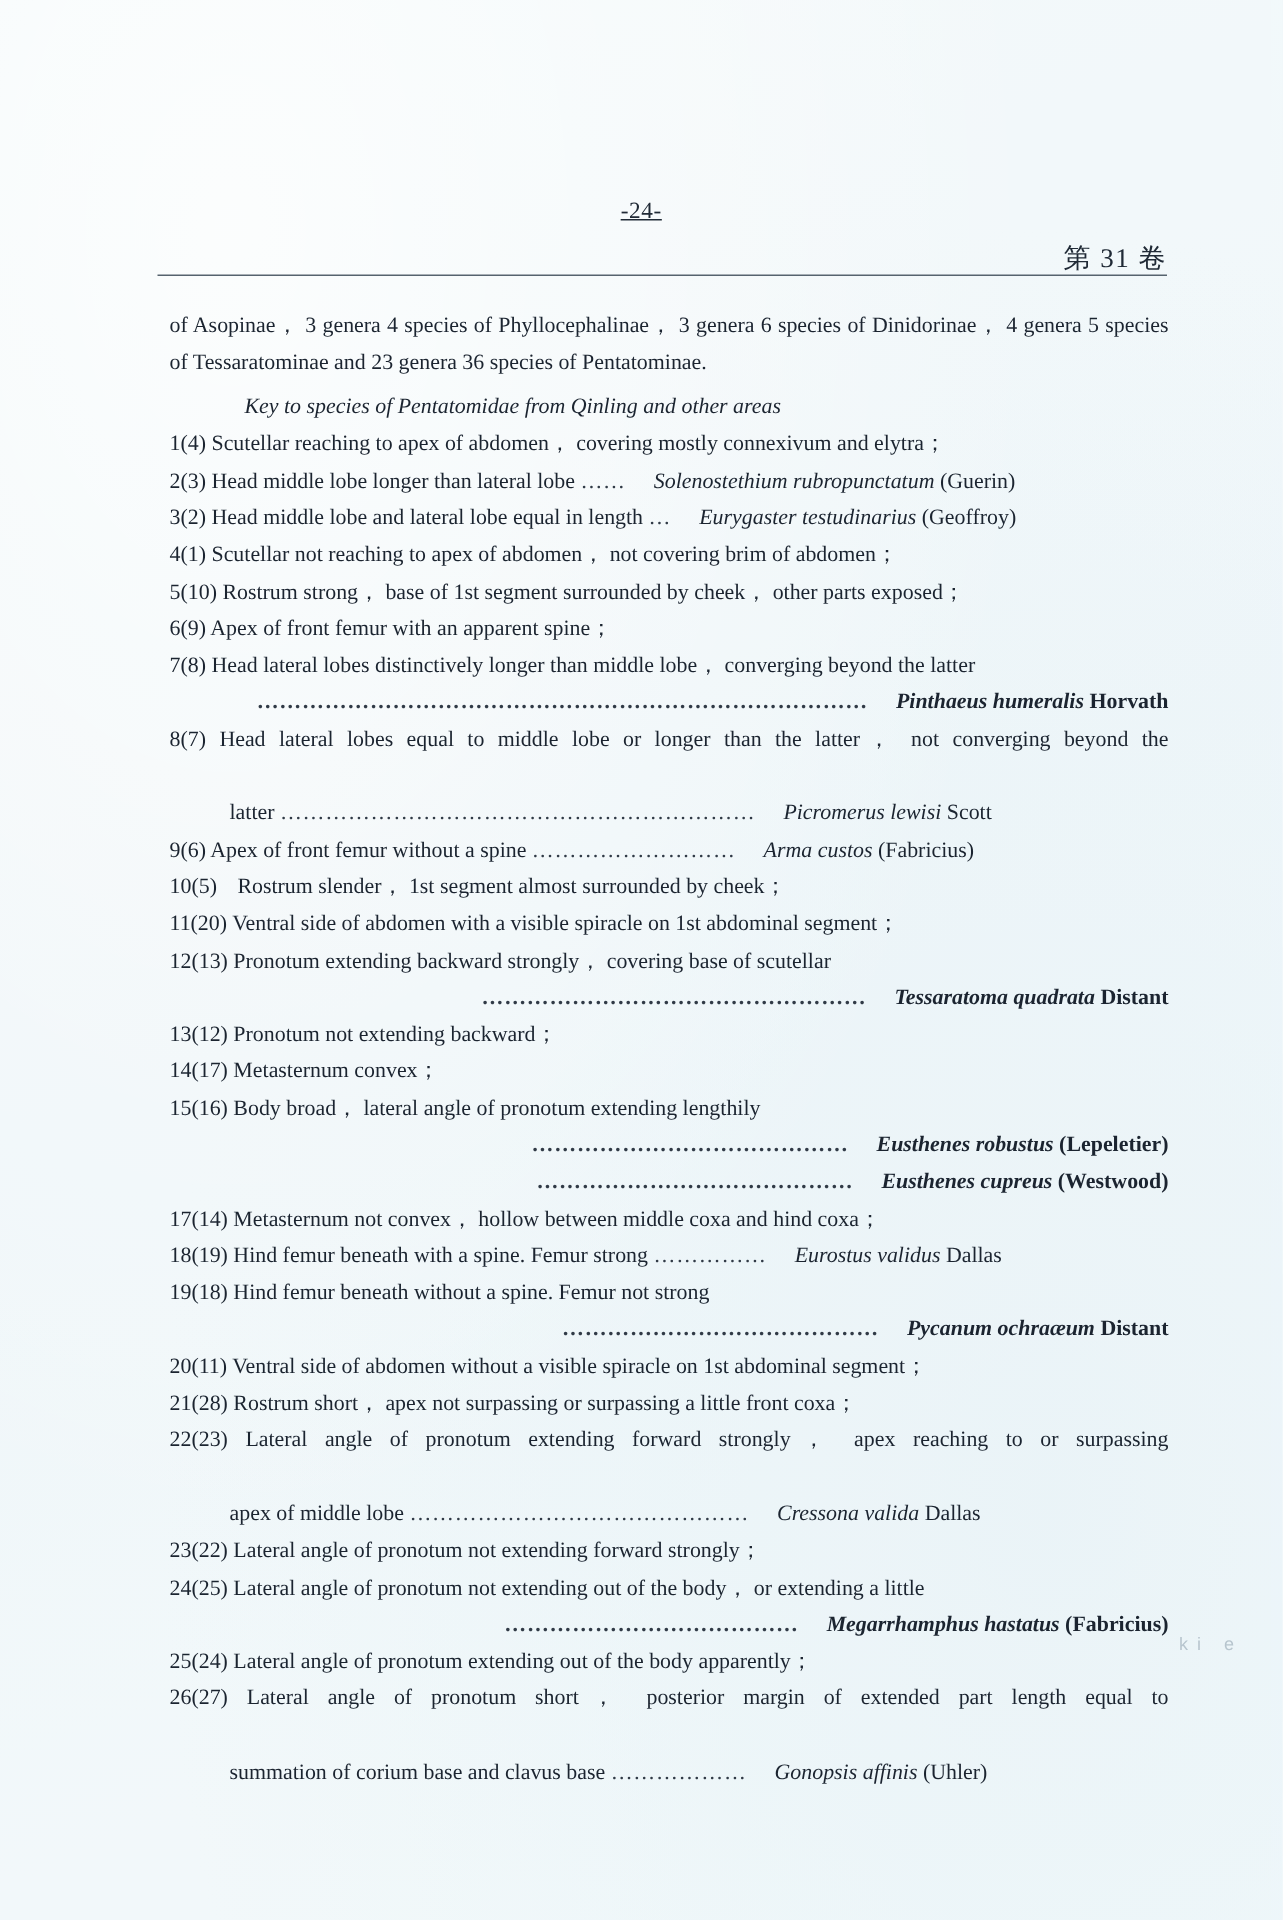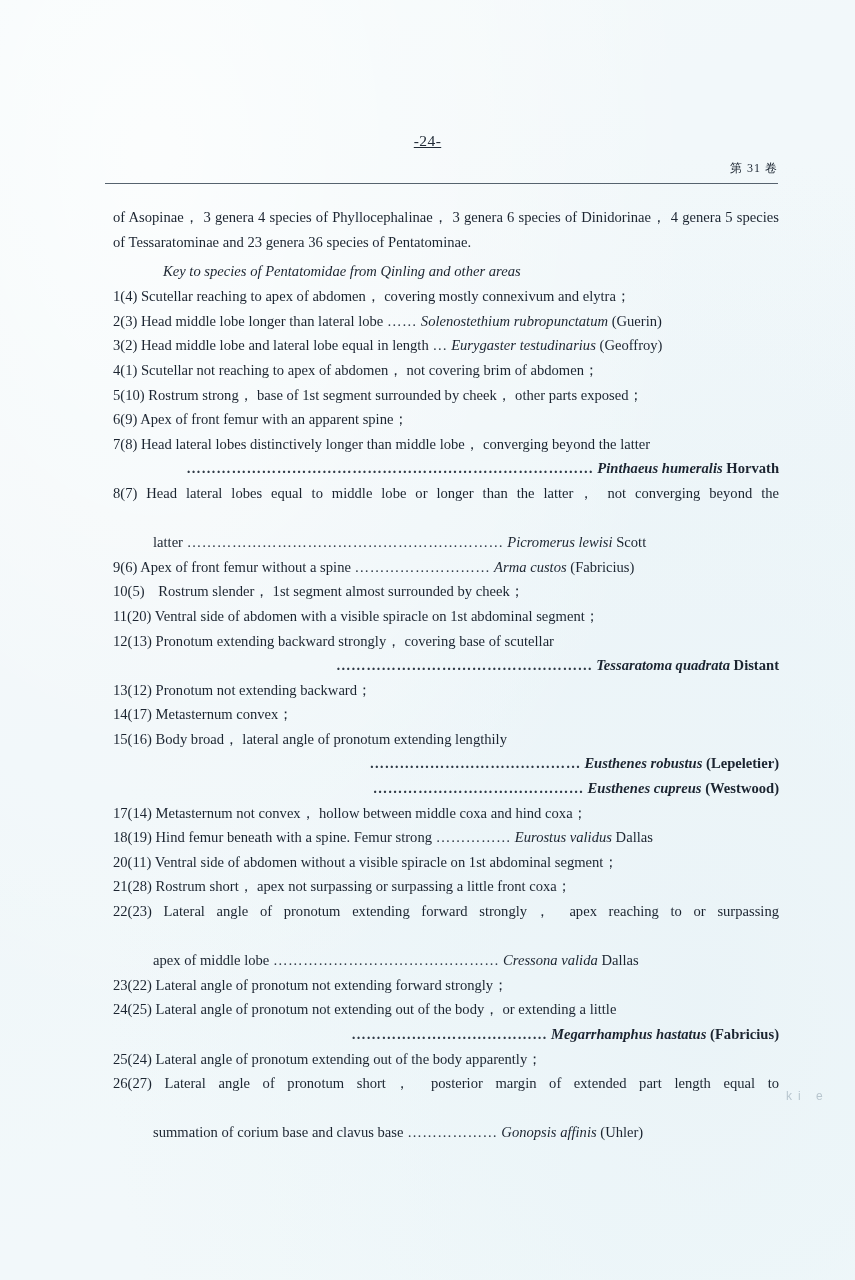--- a/index.html
+++ b/index.html
@@ -43,21 +43,21 @@
     text-align: center;
     font-size: 15.5px;
     letter-spacing: .4px;
     color: #202a36;
     text-decoration: underline;
   }
   .volume {
     position: absolute;
     top: 160px;
     right: 77px;
-    font-size: 12px;
+    font-size: 18px;
     letter-spacing: 1px;
     color: #202a36;
   }
   .head-rule {
     position: absolute;
     top: 183px;
     left: 105px;
     width: 673px;
     height: 0;
     border-top: 1.4px solid #56636e;
@@ -118,20 +118,21 @@
     width: 100%;
   }
 
   .sp {
     display: inline-block;
     width: 10px;
   }
 
   i.taxon {
     font-style: italic;
+    margin-left: 15px;
   }
 
   .auth {
     font-style: normal;
   }
 
   .dots {
     letter-spacing: .5px;
     color: #303a46;
   }
@@ -179,20 +180,21 @@
         <li class="couplet"><span class="lead-line"><span>9(6)</span> <span>Apex of front femur without a spine</span> <span class="dots">………………………</span> <i class="taxon">Arma custos</i> <span class="auth">(Fabricius)</span></span></li>
         <li class="couplet"><span class="lead-line"><span>10(5)</span> <span class="sp"></span><span>Rostrum slender， 1st segment almost surrounded by cheek；</span></span></li>
         <li class="couplet"><span class="lead-line"><span>11(20)</span> <span>Ventral side of abdomen with a visible spiracle on 1st abdominal segment；</span></span></li>
         <li class="couplet"><span class="lead-line"><span>12(13)</span> <span>Pronotum extending backward strongly， covering base of scutellar</span></span><span class="cont-right"><span class="dots">……………………………………………</span> <i class="taxon">Tessaratoma quadrata</i> <span class="auth">Distant</span></span></li>
         <li class="couplet"><span class="lead-line"><span>13(12)</span> <span>Pronotum not extending backward；</span></span></li>
         <li class="couplet"><span class="lead-line"><span>14(17)</span> <span>Metasternum convex；</span></span></li>
         <li class="couplet"><span class="lead-line"><span>15(16)</span> <span>Body broad， lateral angle of pronotum extending lengthily</span></span><span class="cont-right"><span class="dots">……………………………………</span> <i class="taxon">Eusthenes robustus</i> <span class="auth">(Lepeletier)</span></span></li>
         <li class="couplet"><span class="cont-right"><span class="dots">……………………………………</span> <i class="taxon">Eusthenes cupreus</i> <span class="auth">(Westwood)</span></span></li>
         <li class="couplet"><span class="lead-line"><span>17(14)</span> <span>Metasternum not convex， hollow between middle coxa and hind coxa；</span></span></li>
         <li class="couplet"><span class="lead-line"><span>18(19)</span> <span>Hind femur beneath with a spine. Femur strong</span> <span class="dots">……………</span> <i class="taxon">Eurostus validus</i> <span class="auth">Dallas</span></span></li>
+        <li class="couplet"><span class="lead-line"><span>19(18)</span> <span>Hind femur beneath without a spine. Femur not strong</span></span><span class="cont-right"><span class="dots">……………………………………</span> <i class="taxon">Pycanum ochraæum</i> <span class="auth">Distant</span></span></li>
         <li class="couplet"><span class="lead-line"><span>20(11)</span> <span>Ventral side of abdomen without a visible spiracle on 1st abdominal segment；</span></span></li>
         <li class="couplet"><span class="lead-line"><span>21(28)</span> <span>Rostrum short， apex not surpassing or surpassing a little front coxa；</span></span></li>
         <li class="couplet justify">
           <span class="lead-line"><span>22(23)</span> <span>Lateral angle of pronotum extending forward strongly， apex reaching to or surpassing</span></span>
           <span class="cont"><span>apex of middle lobe</span> <span class="dots">………………………………………</span> <i class="taxon">Cressona valida</i> <span class="auth">Dallas</span></span>
         </li>
         <li class="couplet"><span class="lead-line"><span>23(22)</span> <span>Lateral angle of pronotum not extending forward strongly；</span></span></li>
         <li class="couplet"><span class="lead-line"><span>24(25)</span> <span>Lateral angle of pronotum not extending out of the body， or extending a little</span></span><span class="cont-right"><span class="dots">…………………………………</span> <i class="taxon">Megarrhamphus hastatus</i> <span class="auth">(Fabricius)</span></span></li>
         <li class="couplet"><span class="lead-line"><span>25(24)</span> <span>Lateral angle of pronotum extending out of the body apparently；</span></span></li>
         <li class="couplet justify">

